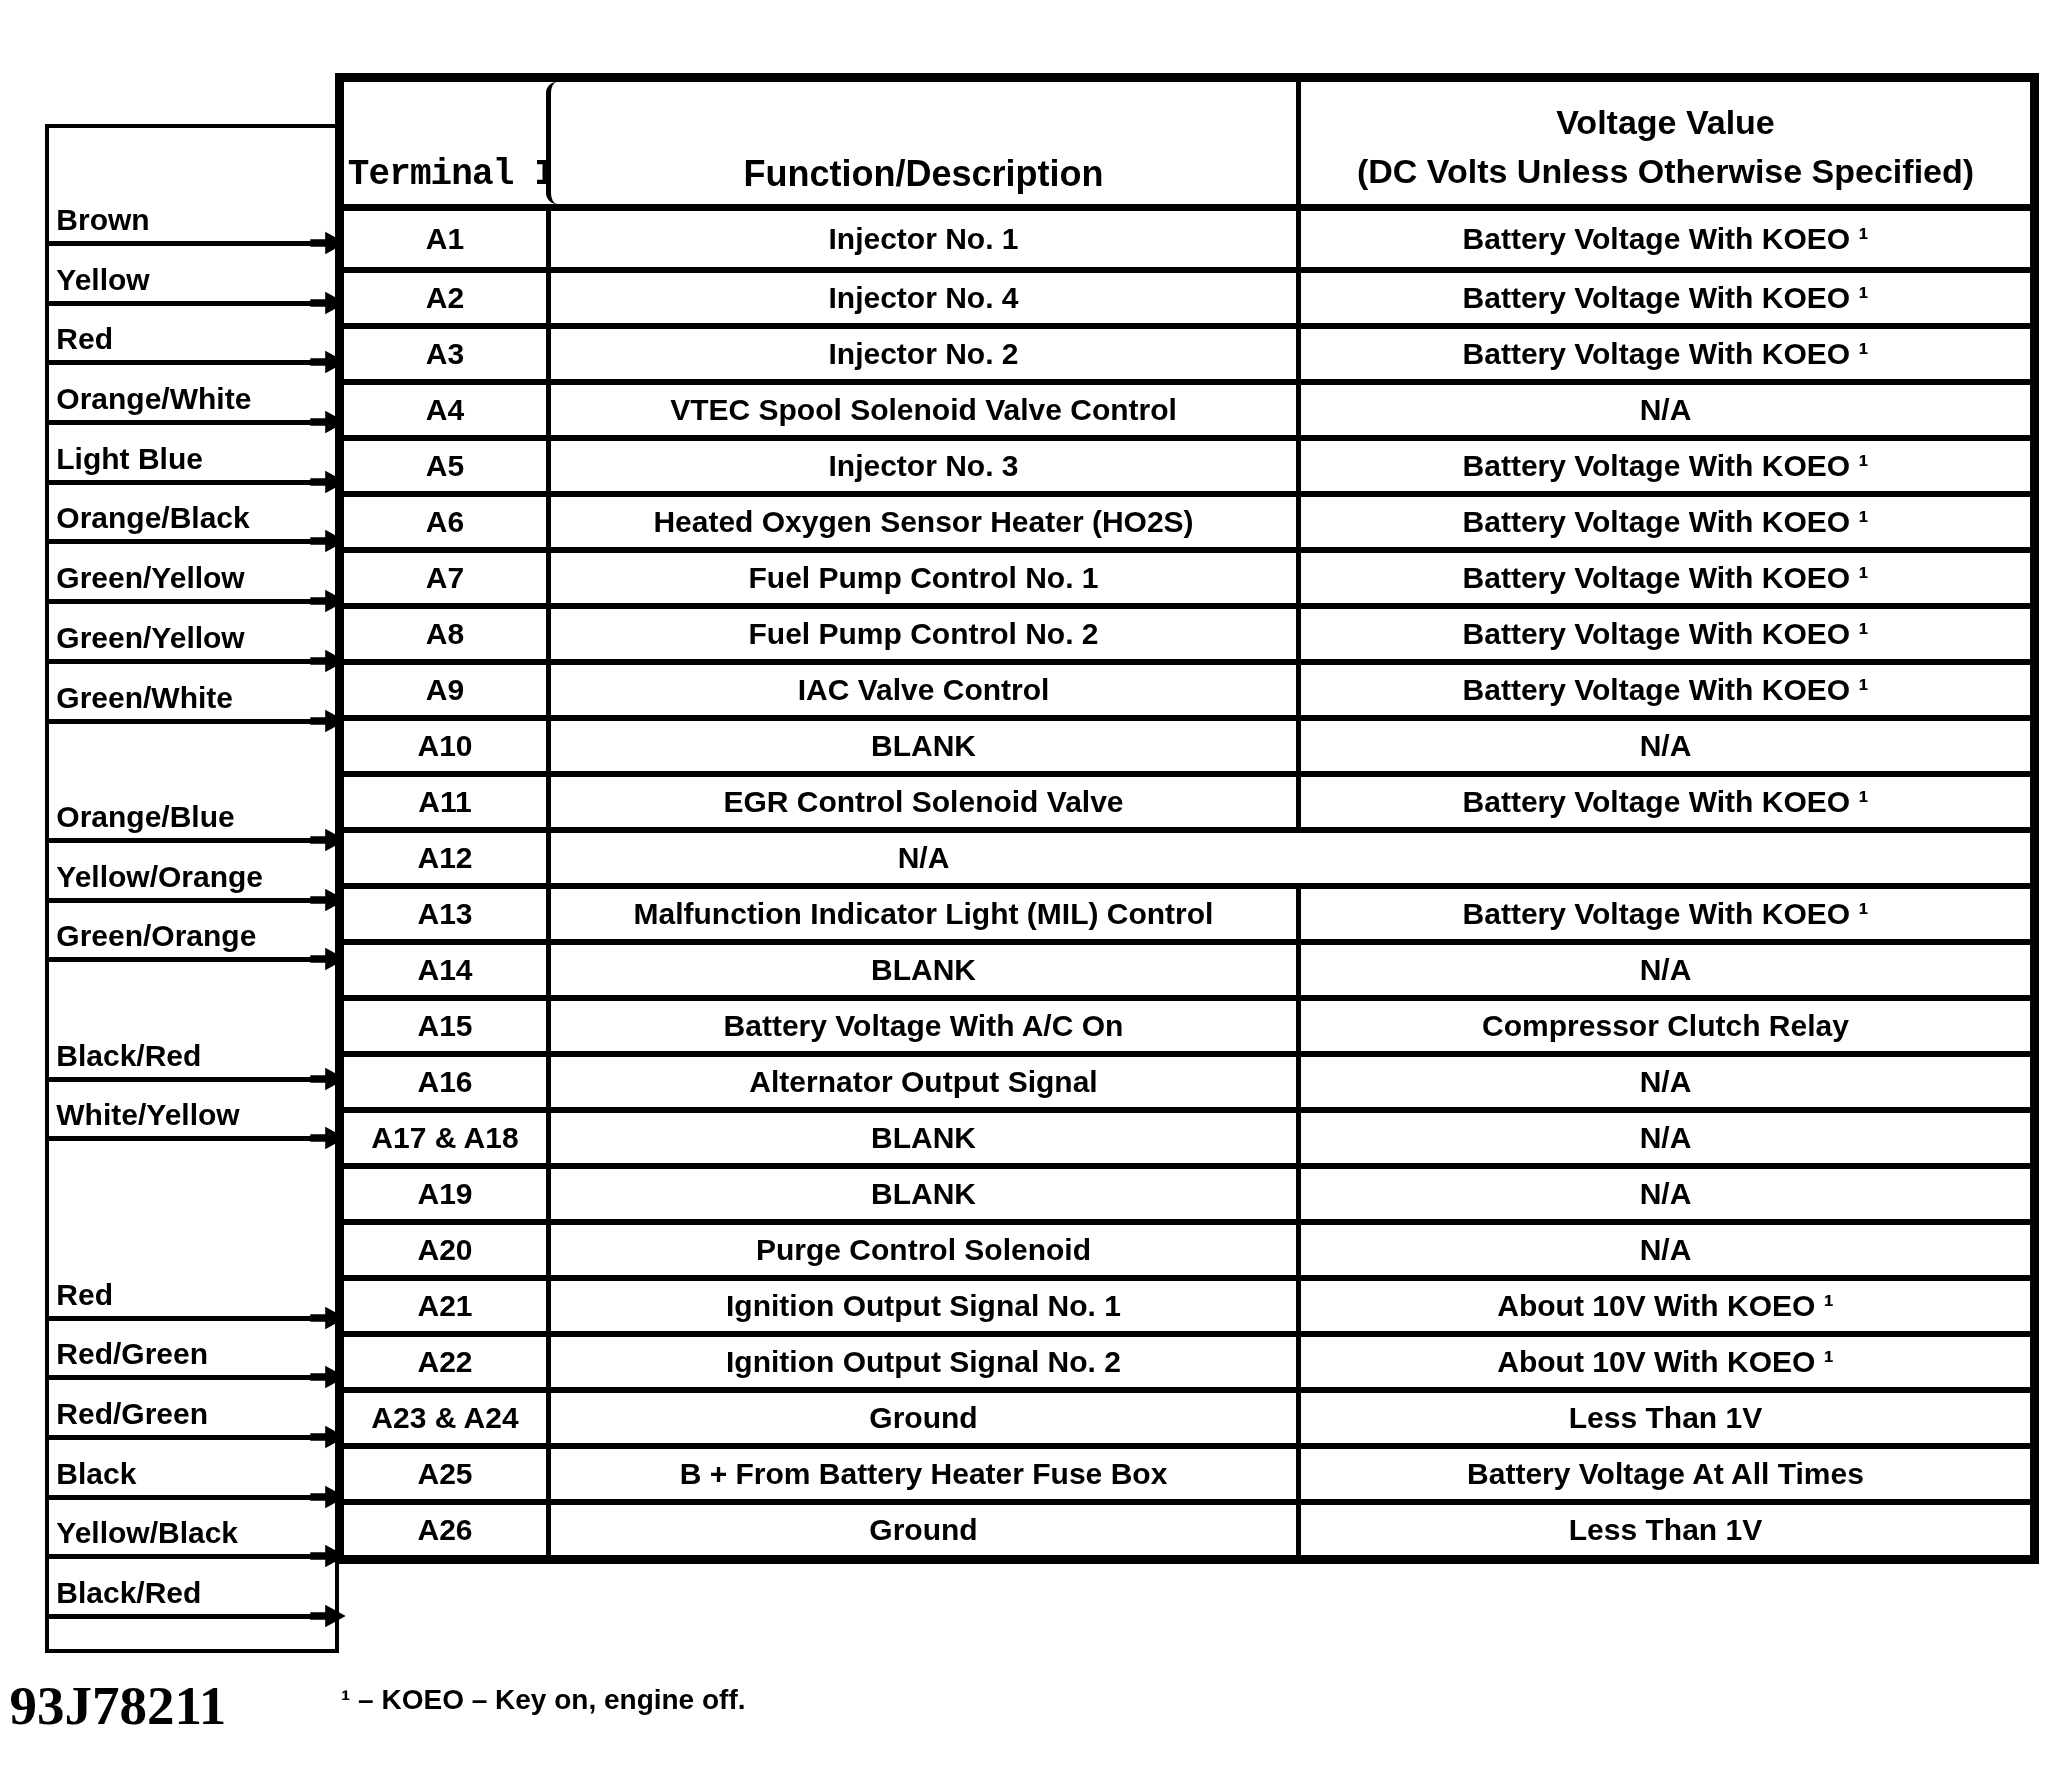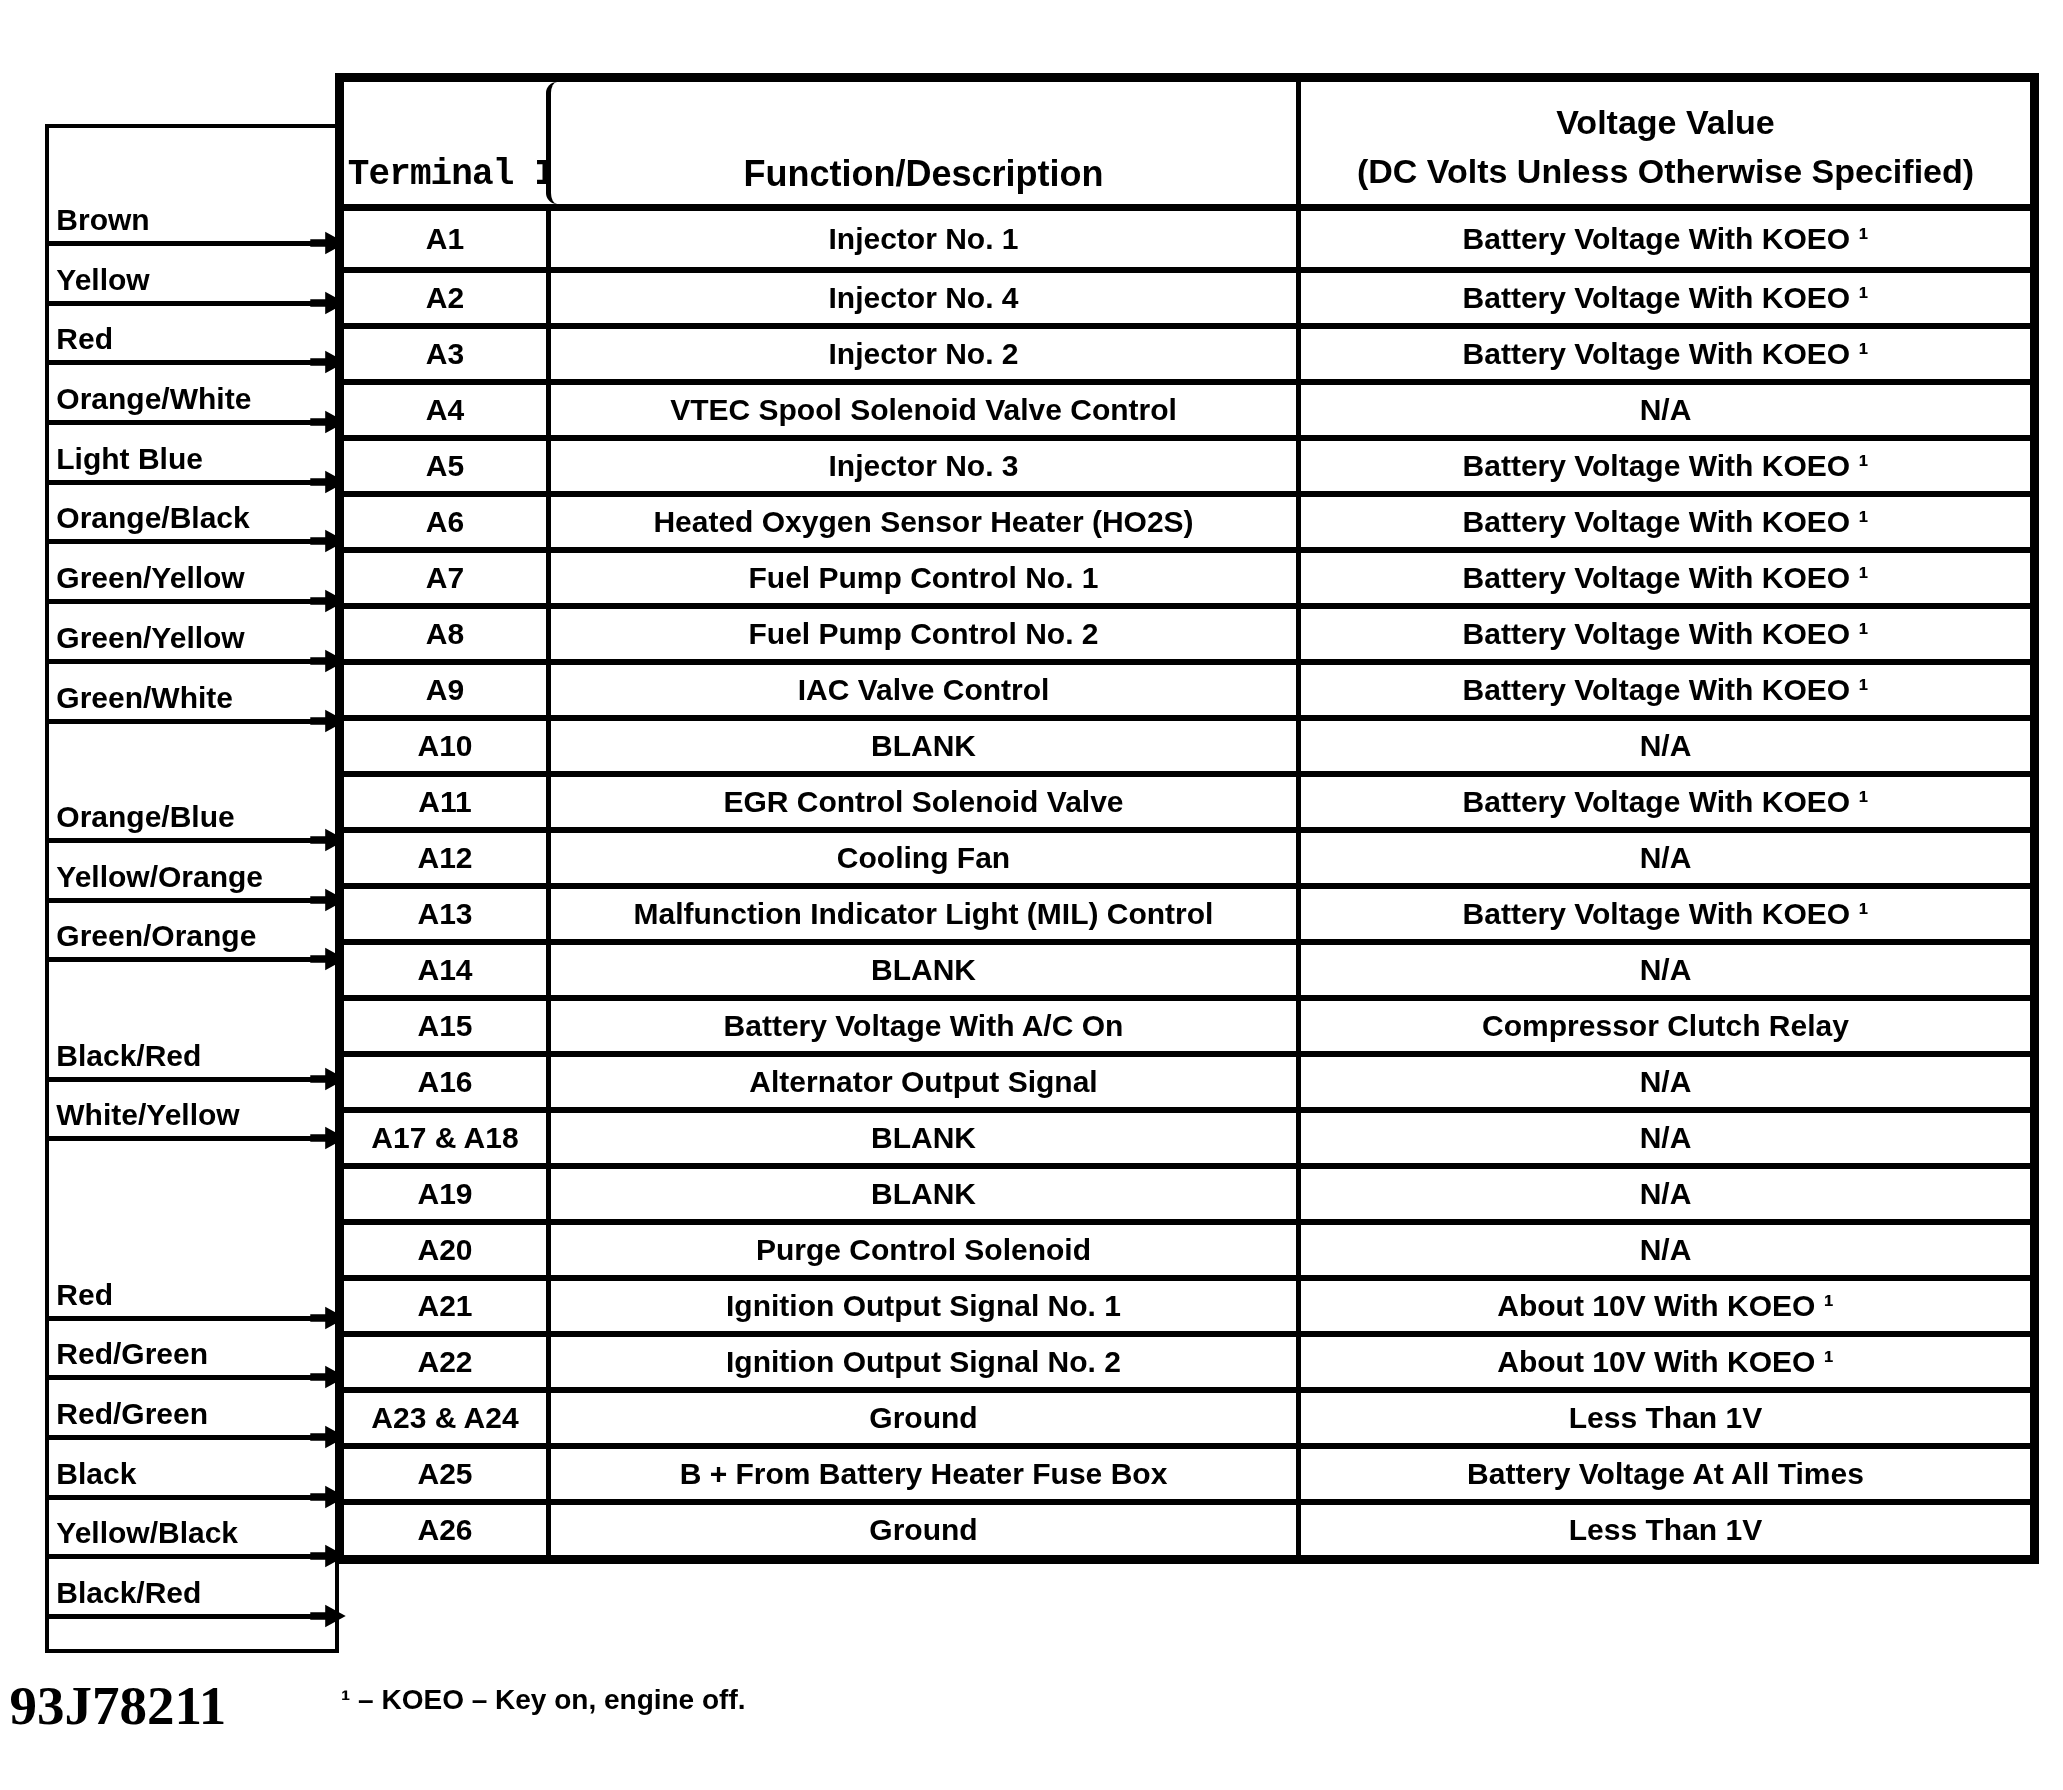--- a/index.html
+++ b/index.html
@@ -341,21 +341,20 @@
           <div class="cell c2">BLANK</div>
           <div class="cell c3">N/A</div>
         </div>
         <div class="row">
           <div class="cell c1">A11</div>
           <div class="cell c2">EGR Control Solenoid Valve</div>
           <div class="cell c3">Battery Voltage With KOEO ¹</div>
         </div>
         <div class="row">
           <div class="cell c1">A12</div>
-          <div class="cell c2">Cooling Fan</div>
           <div class="cell c3">N/A</div>
         </div>
         <div class="row">
           <div class="cell c1">A13</div>
           <div class="cell c2">Malfunction Indicator Light (MIL) Control</div>
           <div class="cell c3">Battery Voltage With KOEO ¹</div>
         </div>
         <div class="row">
           <div class="cell c1">A14</div>
           <div class="cell c2">BLANK</div>

